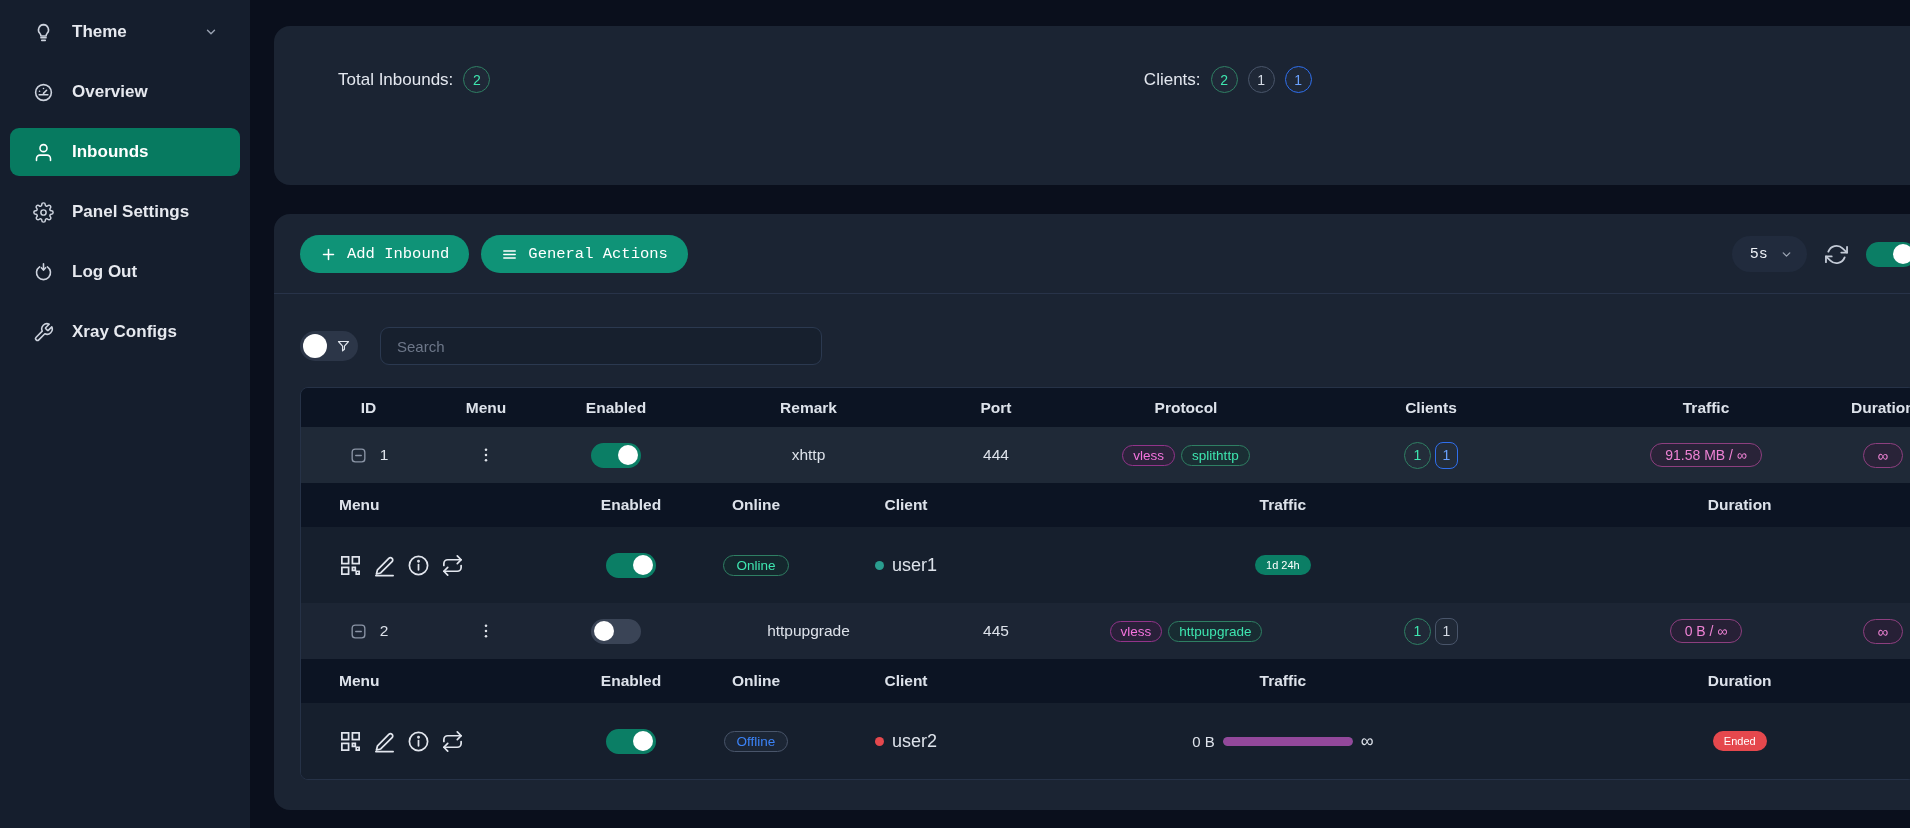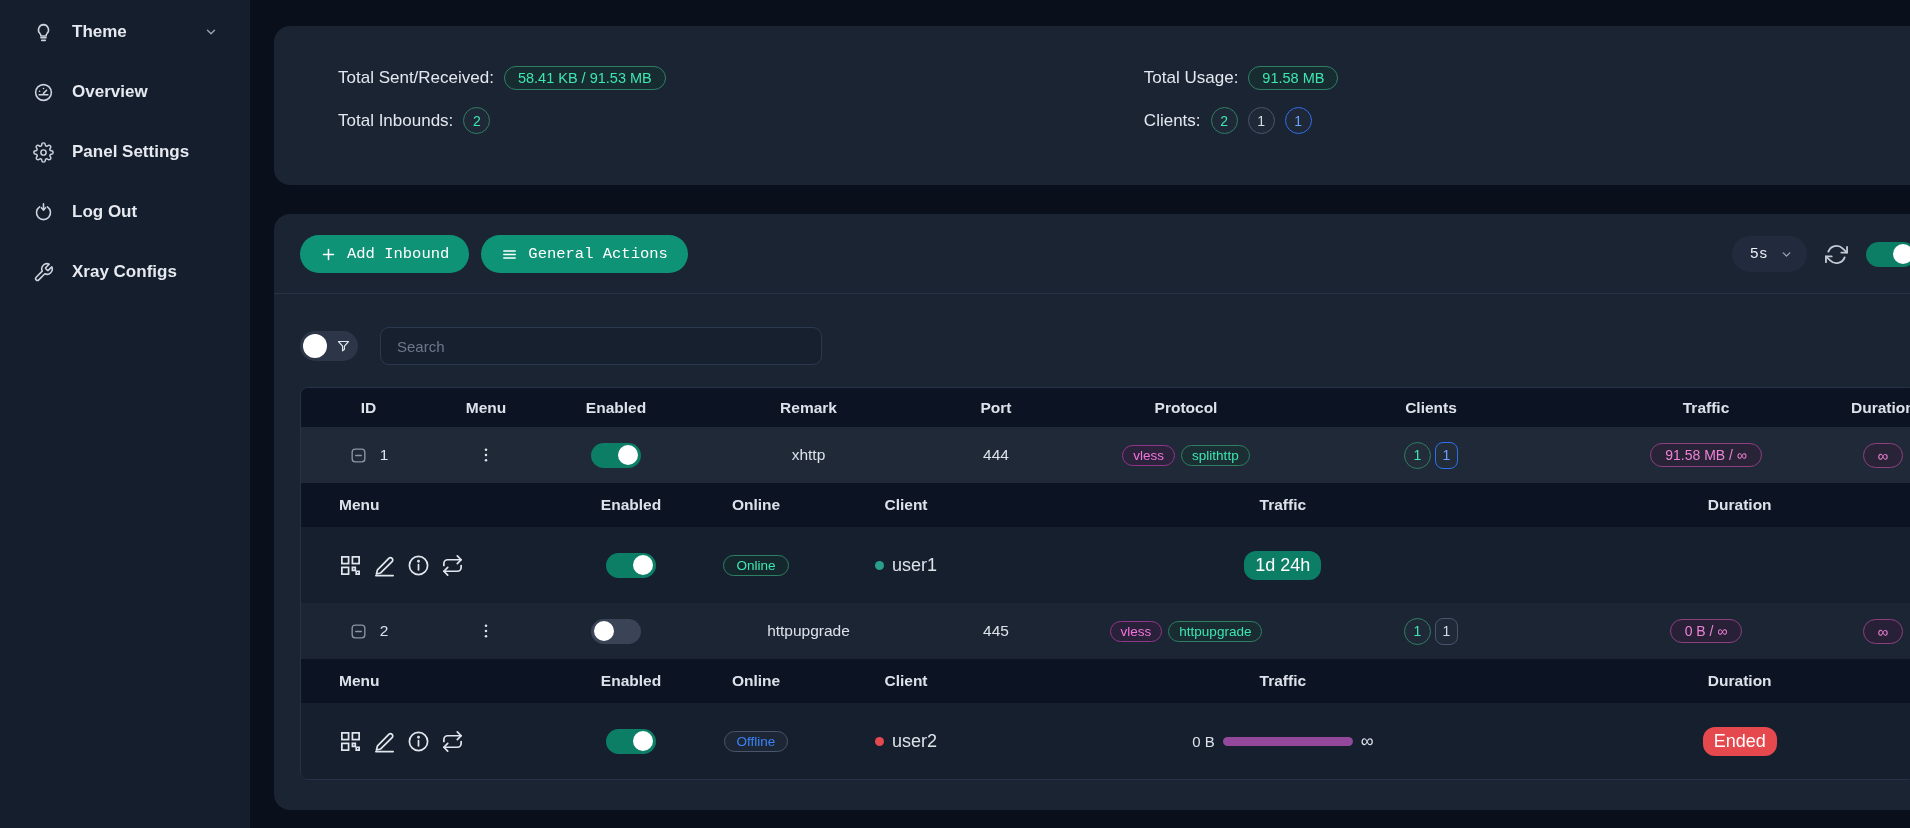--- a/index.html
+++ b/index.html
@@ -146,21 +146,21 @@
   .dot{width:9px;height:9px;border-radius:50%;flex:none;}
   .dot.teal{background:#2a9d8f;}
   .dot.red{background:#e5484d;}
   .client-name{font-size:18px;color:#dde2ea;}
   .bar{width:130px;height:9px;border-radius:5px;background:#3c4759;overflow:hidden;}
   .bar .fill{height:100%;border-radius:5px;}
   .fill.green{background:var(--accent-dark);}
   .fill.purple{background:#93489b;}
   .dur-badge{
     display:inline-flex;align-items:center;border-radius:12px;
-    padding:4px 11px;font-size:18px;color:#fff;font-weight:400;
+    padding:4px 11px;font-size:11px;color:#fff;font-weight:400;
   }
   .dur-badge.active{background:var(--accent-dark);}
   .dur-badge.ended{background:var(--red);}
   .traffic-txt{font-size:15px;color:#dde2ea;}
   .inf{font-size:15px;}
 </style>
 </head>
 <body>
 
 <aside class="sidebar">
@@ -182,20 +182,29 @@
       <svg viewBox="0 0 24 24" width="21" height="21" fill="none" stroke="currentColor" stroke-width="1.8" stroke-linecap="round" stroke-linejoin="round">
           <circle cx="12" cy="12" r="9"></circle>
           <path d="M12 13l3.5-3.5"></path>
           <path d="M7.5 10.5l.01 0"></path>
           <path d="M12 7.5l.01 0"></path>
           <path d="M7 14.5h10"></path>
         </svg>
     </span>
     <span>Overview</span>
   </div>
+  <div class="side-item active">
+    <span class="ic">
+      <svg viewBox="0 0 24 24" width="21" height="21" fill="none" stroke="currentColor" stroke-width="1.8" stroke-linecap="round" stroke-linejoin="round">
+          <path d="M20 21v-2a4 4 0 0 0-4-4H8a4 4 0 0 0-4 4v2"></path>
+          <circle cx="12" cy="7" r="4"></circle>
+        </svg>
+    </span>
+    <span>Inbounds</span>
+  </div>
   <div class="side-item">
     <span class="ic">
       <svg viewBox="0 0 24 24" width="21" height="21" fill="none" stroke="currentColor" stroke-width="1.7" stroke-linecap="round" stroke-linejoin="round">
           <circle cx="12" cy="12" r="3"></circle>
           <path d="M19.4 15a1.65 1.65 0 0 0 .33 1.82l.06.06a2 2 0 1 1-2.83 2.83l-.06-.06a1.65 1.65 0 0 0-1.82-.33 1.65 1.65 0 0 0-1 1.51V21a2 2 0 1 1-4 0v-.09a1.65 1.65 0 0 0-1-1.51 1.65 1.65 0 0 0-1.82.33l-.06.06a2 2 0 1 1-2.83-2.83l.06-.06a1.65 1.65 0 0 0 .33-1.82 1.65 1.65 0 0 0-1.51-1H3a2 2 0 1 1 0-4h.09a1.65 1.65 0 0 0 1.51-1 1.65 1.65 0 0 0-.33-1.82l-.06-.06a2 2 0 1 1 2.83-2.83l.06.06a1.65 1.65 0 0 0 1.82.33H9a1.65 1.65 0 0 0 1-1.51V3a2 2 0 1 1 4 0v.09a1.65 1.65 0 0 0 1 1.51 1.65 1.65 0 0 0 1.82-.33l.06-.06a2 2 0 1 1 2.83 2.83l-.06.06a1.65 1.65 0 0 0-.33 1.82V9a1.65 1.65 0 0 0 1.51 1H21a2 2 0 1 1 0 4h-.09a1.65 1.65 0 0 0-1.51 1z"></path>
         </svg>
     </span>
     <span>Panel Settings</span>
   </div>
   <div class="side-item">
@@ -216,33 +225,25 @@
     </span>
     <span>Xray Configs</span>
   </div>
 </aside>
 
 <main class="main">
 
   <section class="card stats-card">
     <div class="stats-col">
       <div class="stat-row">
-        <span>Total Sent/Received:</span>
-        <span class="pill-badge">58.41 KB / 91.53 MB</span>
-      </div>
-      <div class="stat-row">
         <span>Total Inbounds:</span>
         <span class="cnt green">2</span>
       </div>
     </div>
     <div class="stats-col right">
-      <div class="stat-row">
-        <span>Total Usage:</span>
-        <span class="pill-badge">91.58 MB</span>
-      </div>
       <div class="stat-row">
         <span>Clients:</span>
         <span class="cnt green">2</span>
         <span class="cnt gray">1</span>
         <span class="cnt blue">1</span>
       </div>
     </div>
   </section>
 
   <section class="card main-card">

